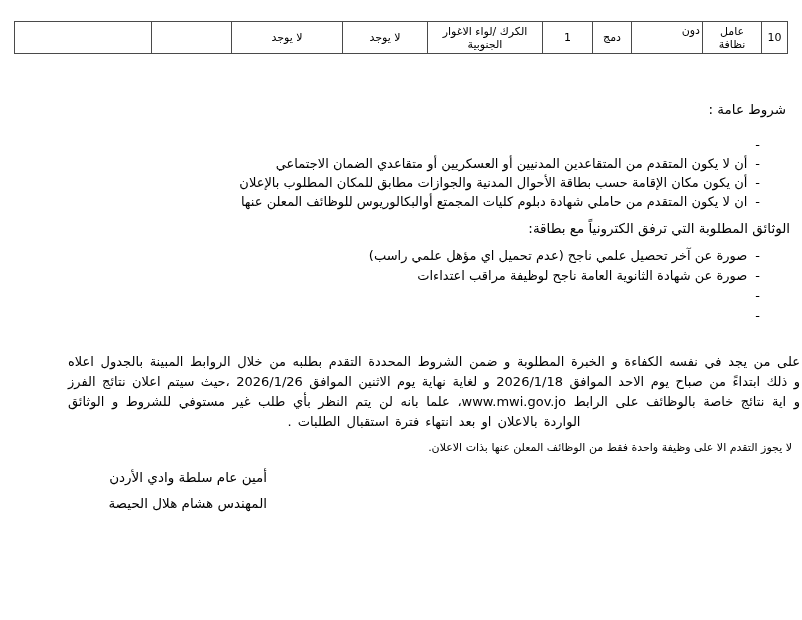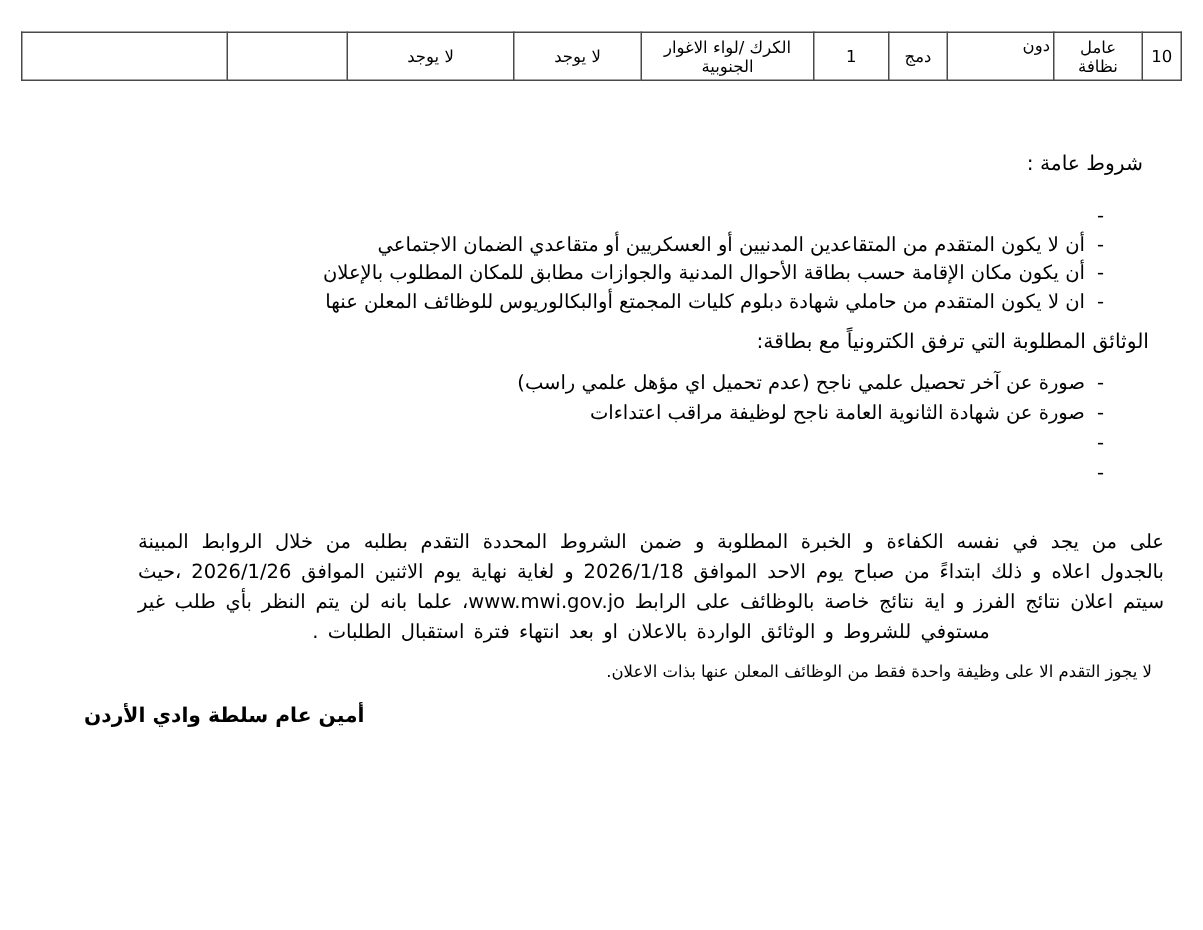--- a/index.html
+++ b/index.html
@@ -23,21 +23,21 @@
     height: 32px;
     font-size: 11px;
     line-height: 13px;
     text-align: center;
     vertical-align: middle;
     padding: 1px 2px;
     overflow: hidden;
   }
   .jobs-table td.v-top { vertical-align: top; padding-top: 2px; text-align: right; }
   
-  .content { padding: 0 26px; direction: rtl; }
+  .content { padding: 0 2px; direction: rtl; }
   .section-heading {
     font-size: 13.5px;
     line-height: 18px;
   }
   .h-general { margin: 46px 14px 0 0; }
   .h-docs    { margin: 8px 10px 0 0; }
   .list { margin-top: 17px; }
   .list-docs { margin-top: 9px; }
   .bullet {
     display: flex;
@@ -58,21 +58,21 @@
   }
   .single-note {
     margin: 7px 8px 0 0;
     font-size: 11px;
     line-height: 18px;
     text-align: right;
   }
   .signature {
     margin: 7px 533px 0 0;
     font-size: 13.5px;
-    font-weight: bold;
+    font-weight: normal;
     line-height: 26px;
     text-align: right;
     white-space: nowrap;
   }
 </style>
 </head>
 <body>
 
 <table class="jobs-table">
   <colgroup>
@@ -143,15 +143,16 @@
       <span class="dash">-</span>
     </div>
   </div>
 
   <p class="apply-paragraph">على من يجد في نفسه الكفاءة و الخبرة المطلوبة و ضمن الشروط المحددة التقدم بطلبه من خلال الروابط المبينة بالجدول اعلاه و ذلك ابتداءً من صباح يوم الاحد الموافق 2026/1/18 و لغاية نهاية يوم الاثنين الموافق 2026/1/26 ،حيث سيتم اعلان نتائج الفرز و اية نتائج خاصة بالوظائف على الرابط www.mwi.gov.jo، علما بانه لن يتم النظر بأي طلب غير مستوفي للشروط و الوثائق الواردة بالاعلان او بعد انتهاء فترة استقبال الطلبات .</p>
 
   <div class="single-note">لا يجوز التقدم الا على وظيفة واحدة فقط من الوظائف المعلن عنها بذات الاعلان.</div>
 
   <div class="signature">
     <div>أمين عام سلطة وادي الأردن</div>
+    <div>المهندس هشام هلال الحيصة</div>
   </div>
 
 </div>
 
 </body></html>

